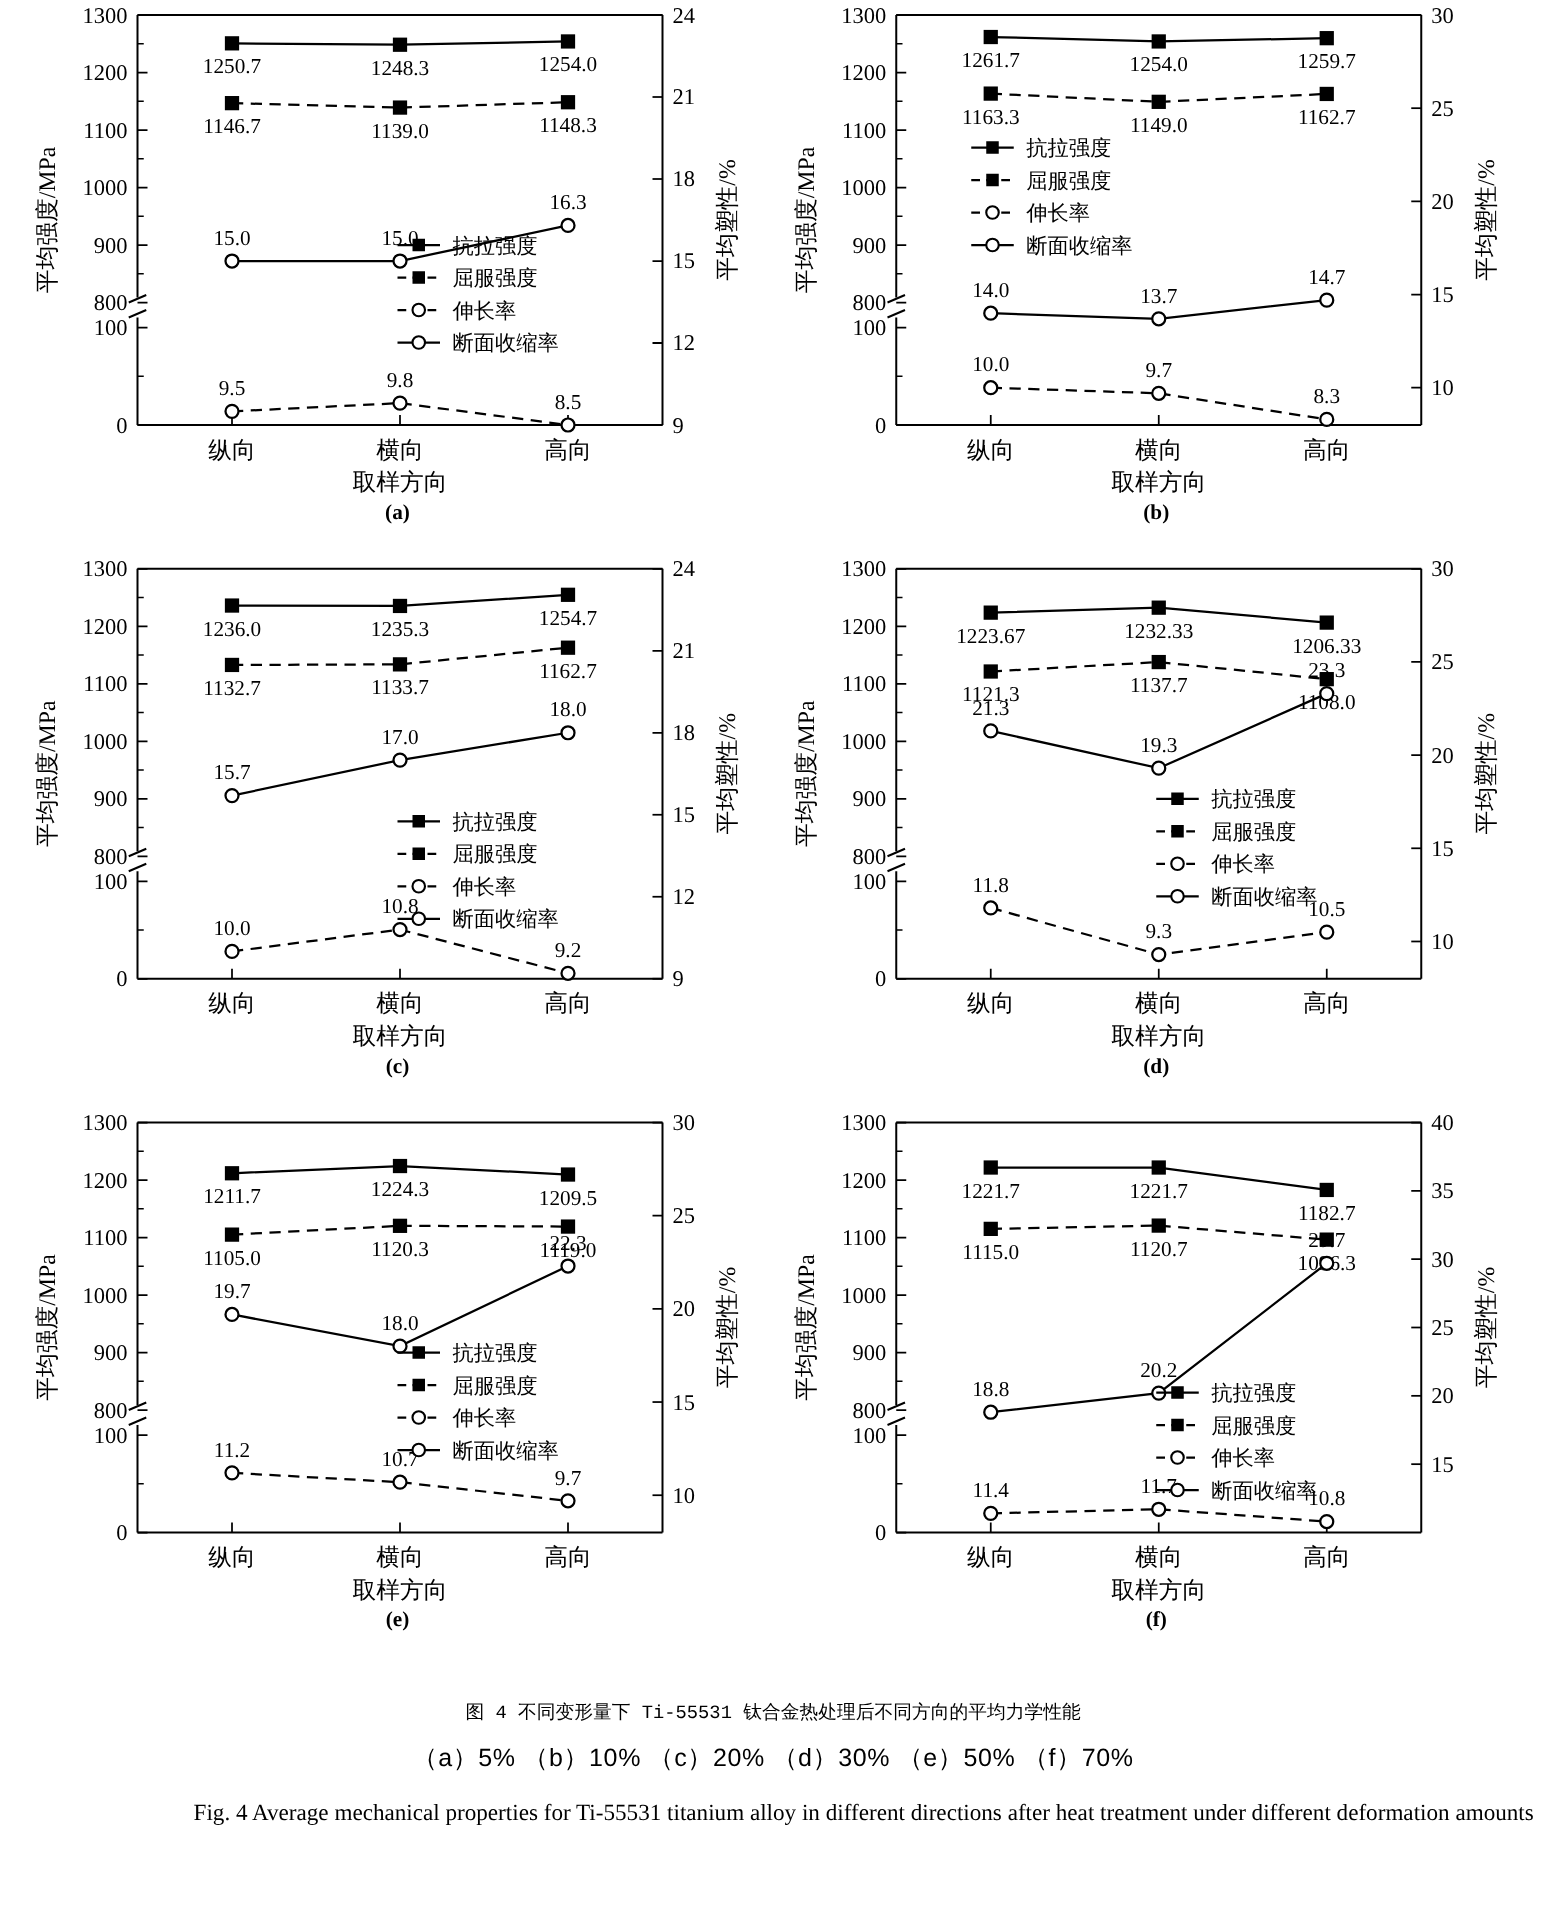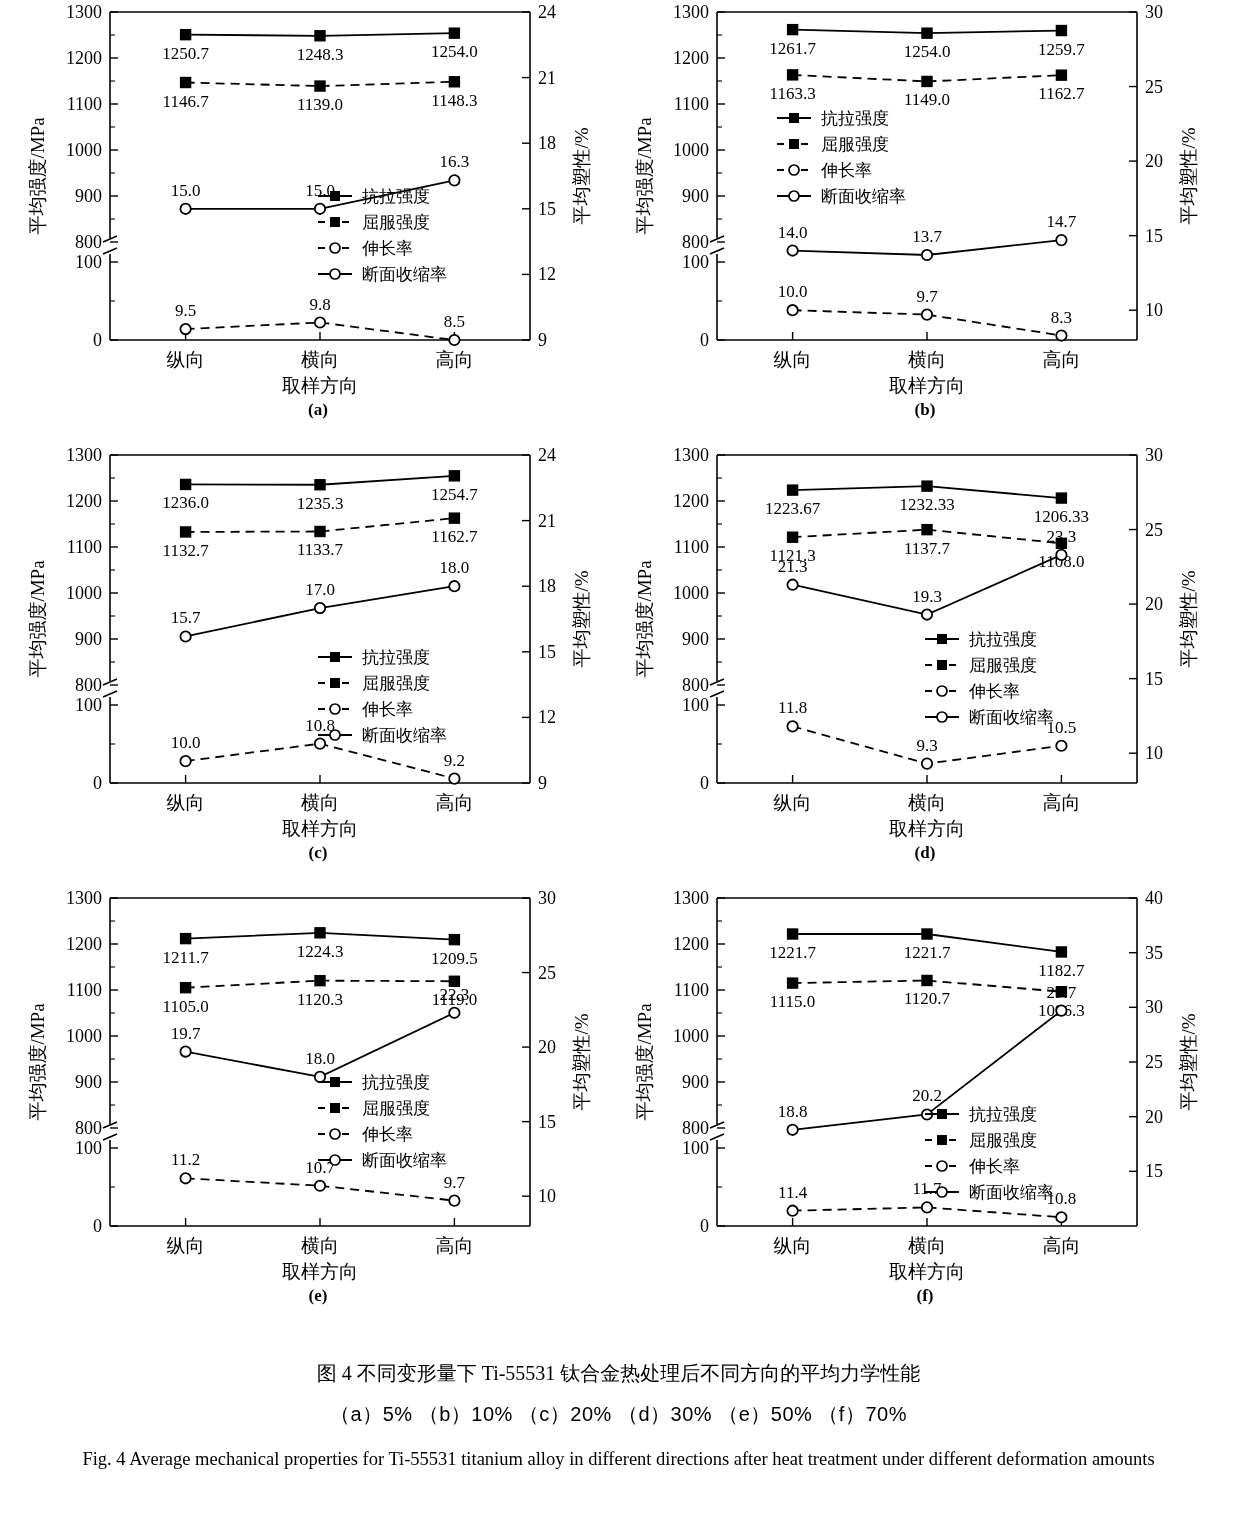--- a/index.html
+++ b/index.html
@@ -3,23 +3,23 @@
 <meta charset="utf-8">
 <style>
   html,body{margin:0;padding:0;background:#fff;}
   body{width:1237px;height:1528px;font-family:"Liberation Serif",serif;color:#000;}
   .sheet{position:relative;width:1237px;height:1528px;}
   .grid{position:relative;width:1237px;}
   .panel{position:absolute;width:600px;height:440px;}
   .panel .svgwrap{position:absolute;left:0;top:0;}
   .cap{position:absolute;width:100%;text-align:center;font-weight:bold;font-size:17px;font-family:"Liberation Serif",serif;}
   .caption-block{position:absolute;left:0;top:1360px;width:1237px;text-align:center;}
-  .cap-line1{font-size:20px;margin-bottom:14px;font-family:Liberation Serif, serif;}
+  .cap-line1{font-size:15px;margin-bottom:14px;font-family:Liberation Mono, monospace;}
   .cap-line2{font-size:20px;margin-bottom:18px;font-family:Liberation Sans, sans-serif;letter-spacing:0.5px;}
-  .cap-line3{font-size:18.5px;line-height:1.5;font-family:"Liberation Serif",serif;padding:0 10px;}
+  .cap-line3{font-size:18.5px;line-height:1.5;font-family:"Liberation Serif",serif;padding:0 10px;text-align:right;}
   text{font-family:"Liberation Serif",serif;}
   .axnum{font-size:18px;}
   .axlabel{font-size:19px;}
   .dlabel{font-size:17px;}
   .legtext{font-size:17px;}
   .tickcn{font-size:19px;}
 </style>
 </head>
 <body>
 

